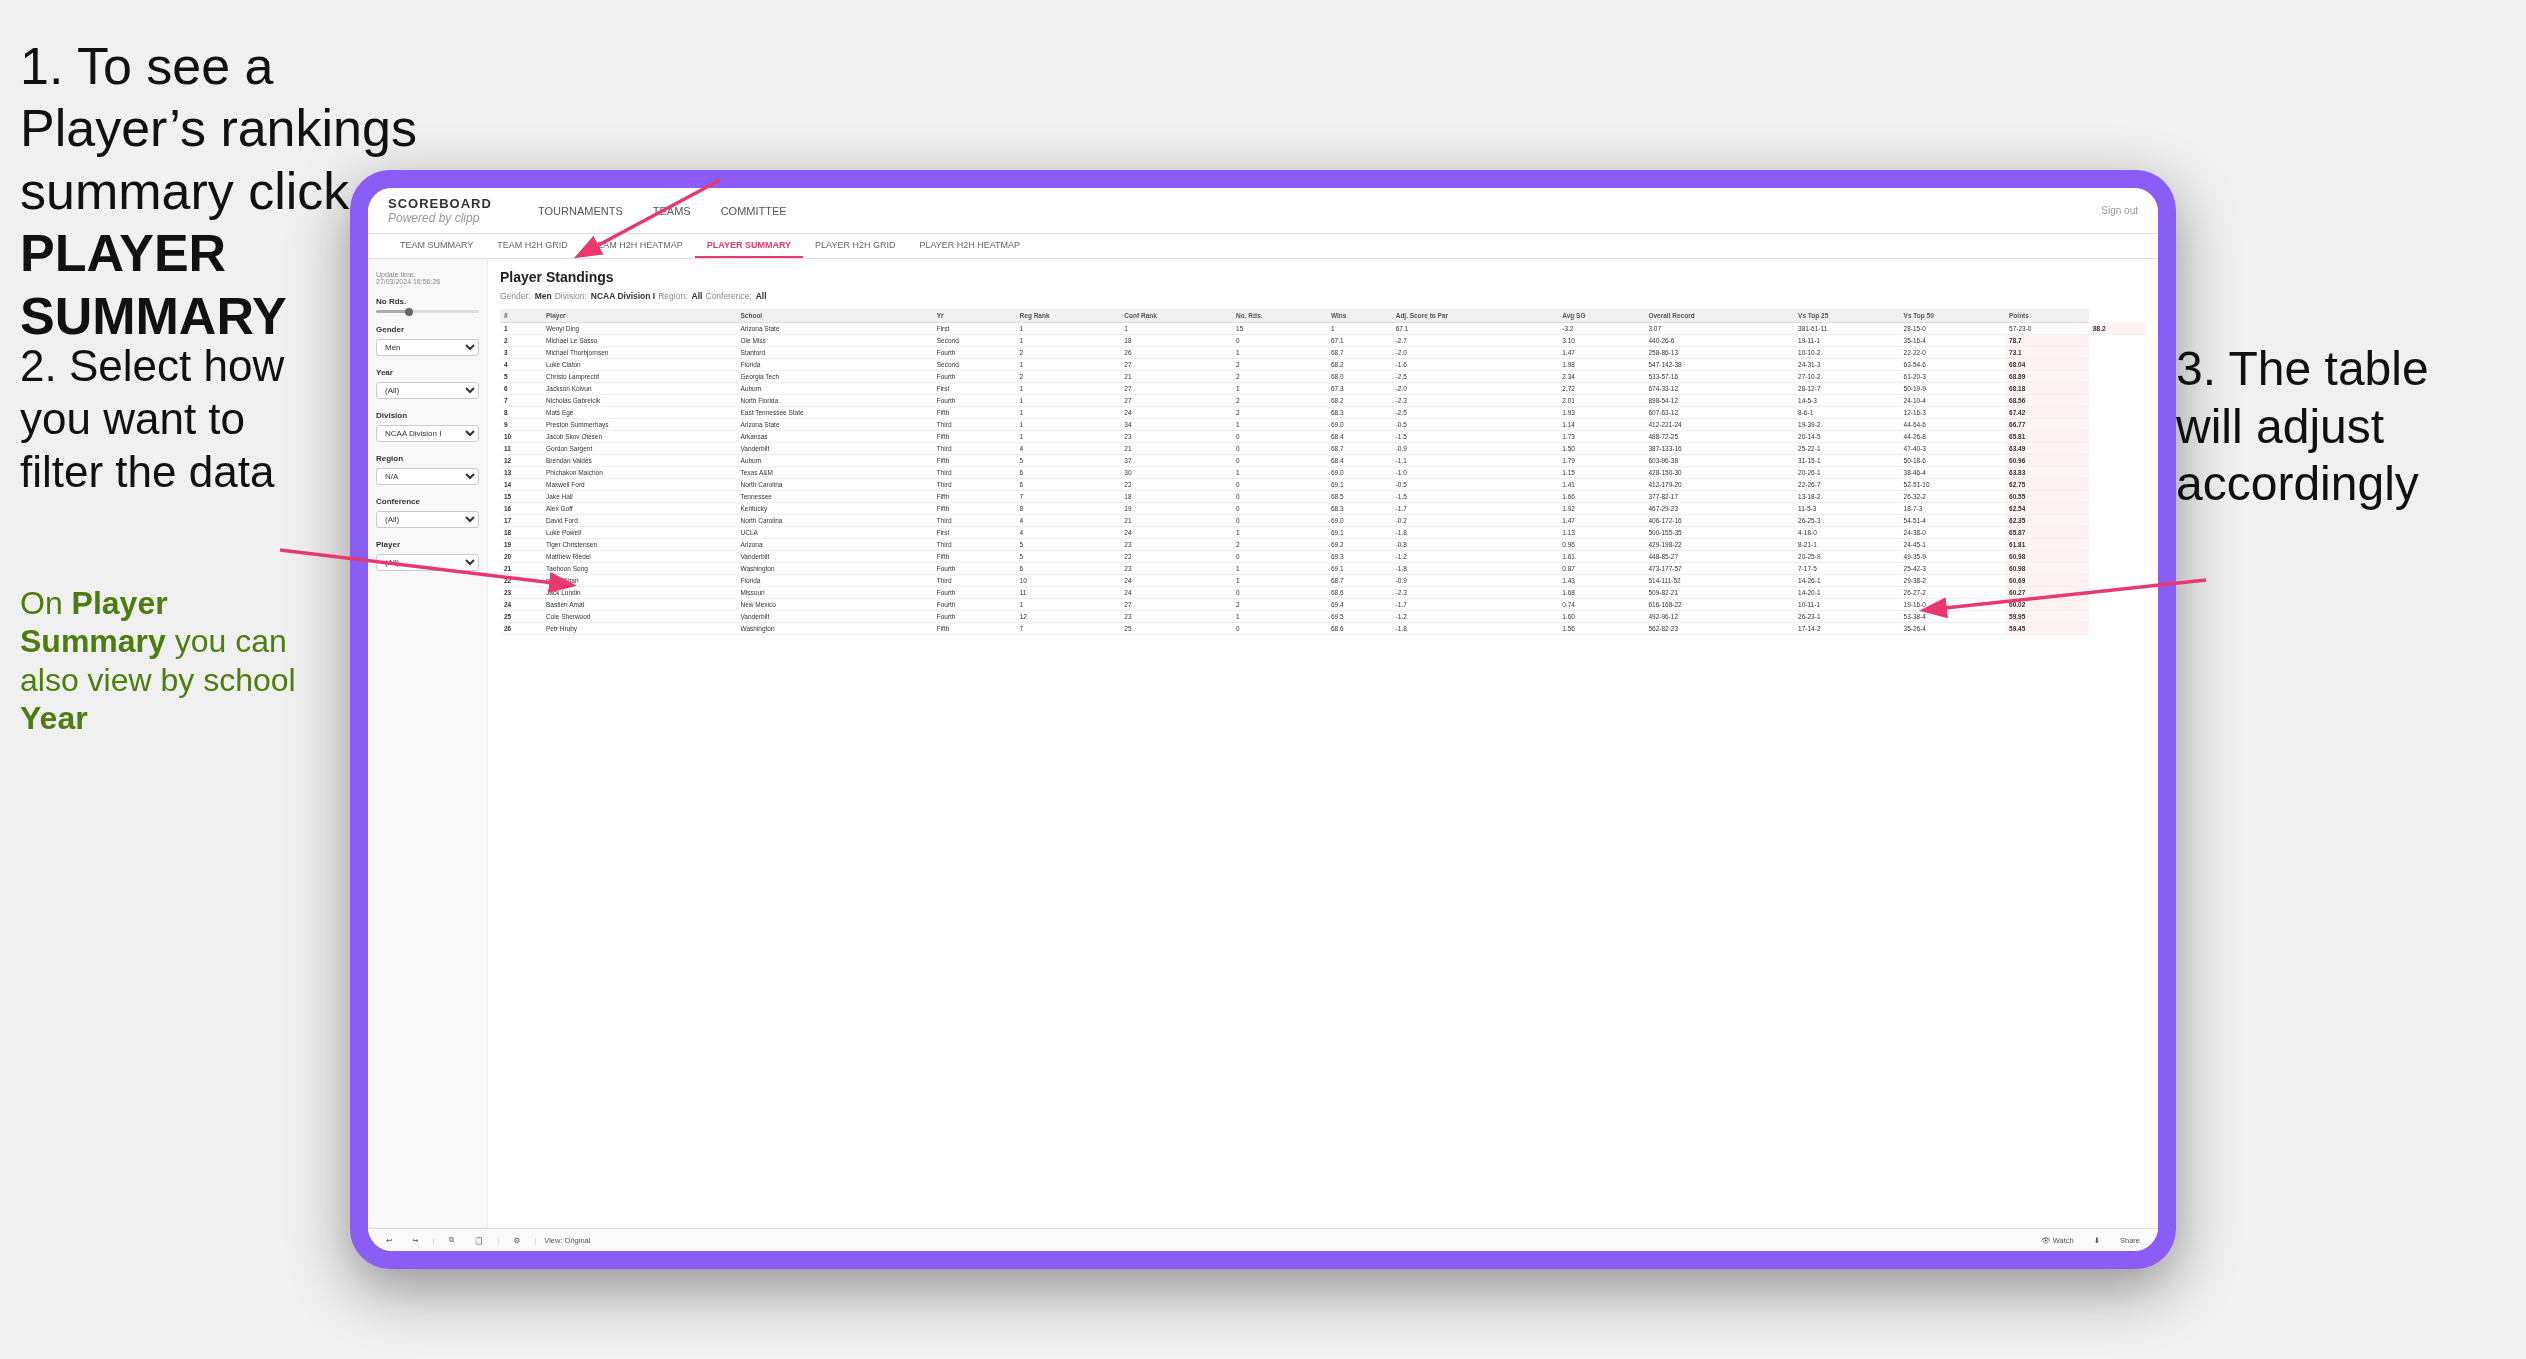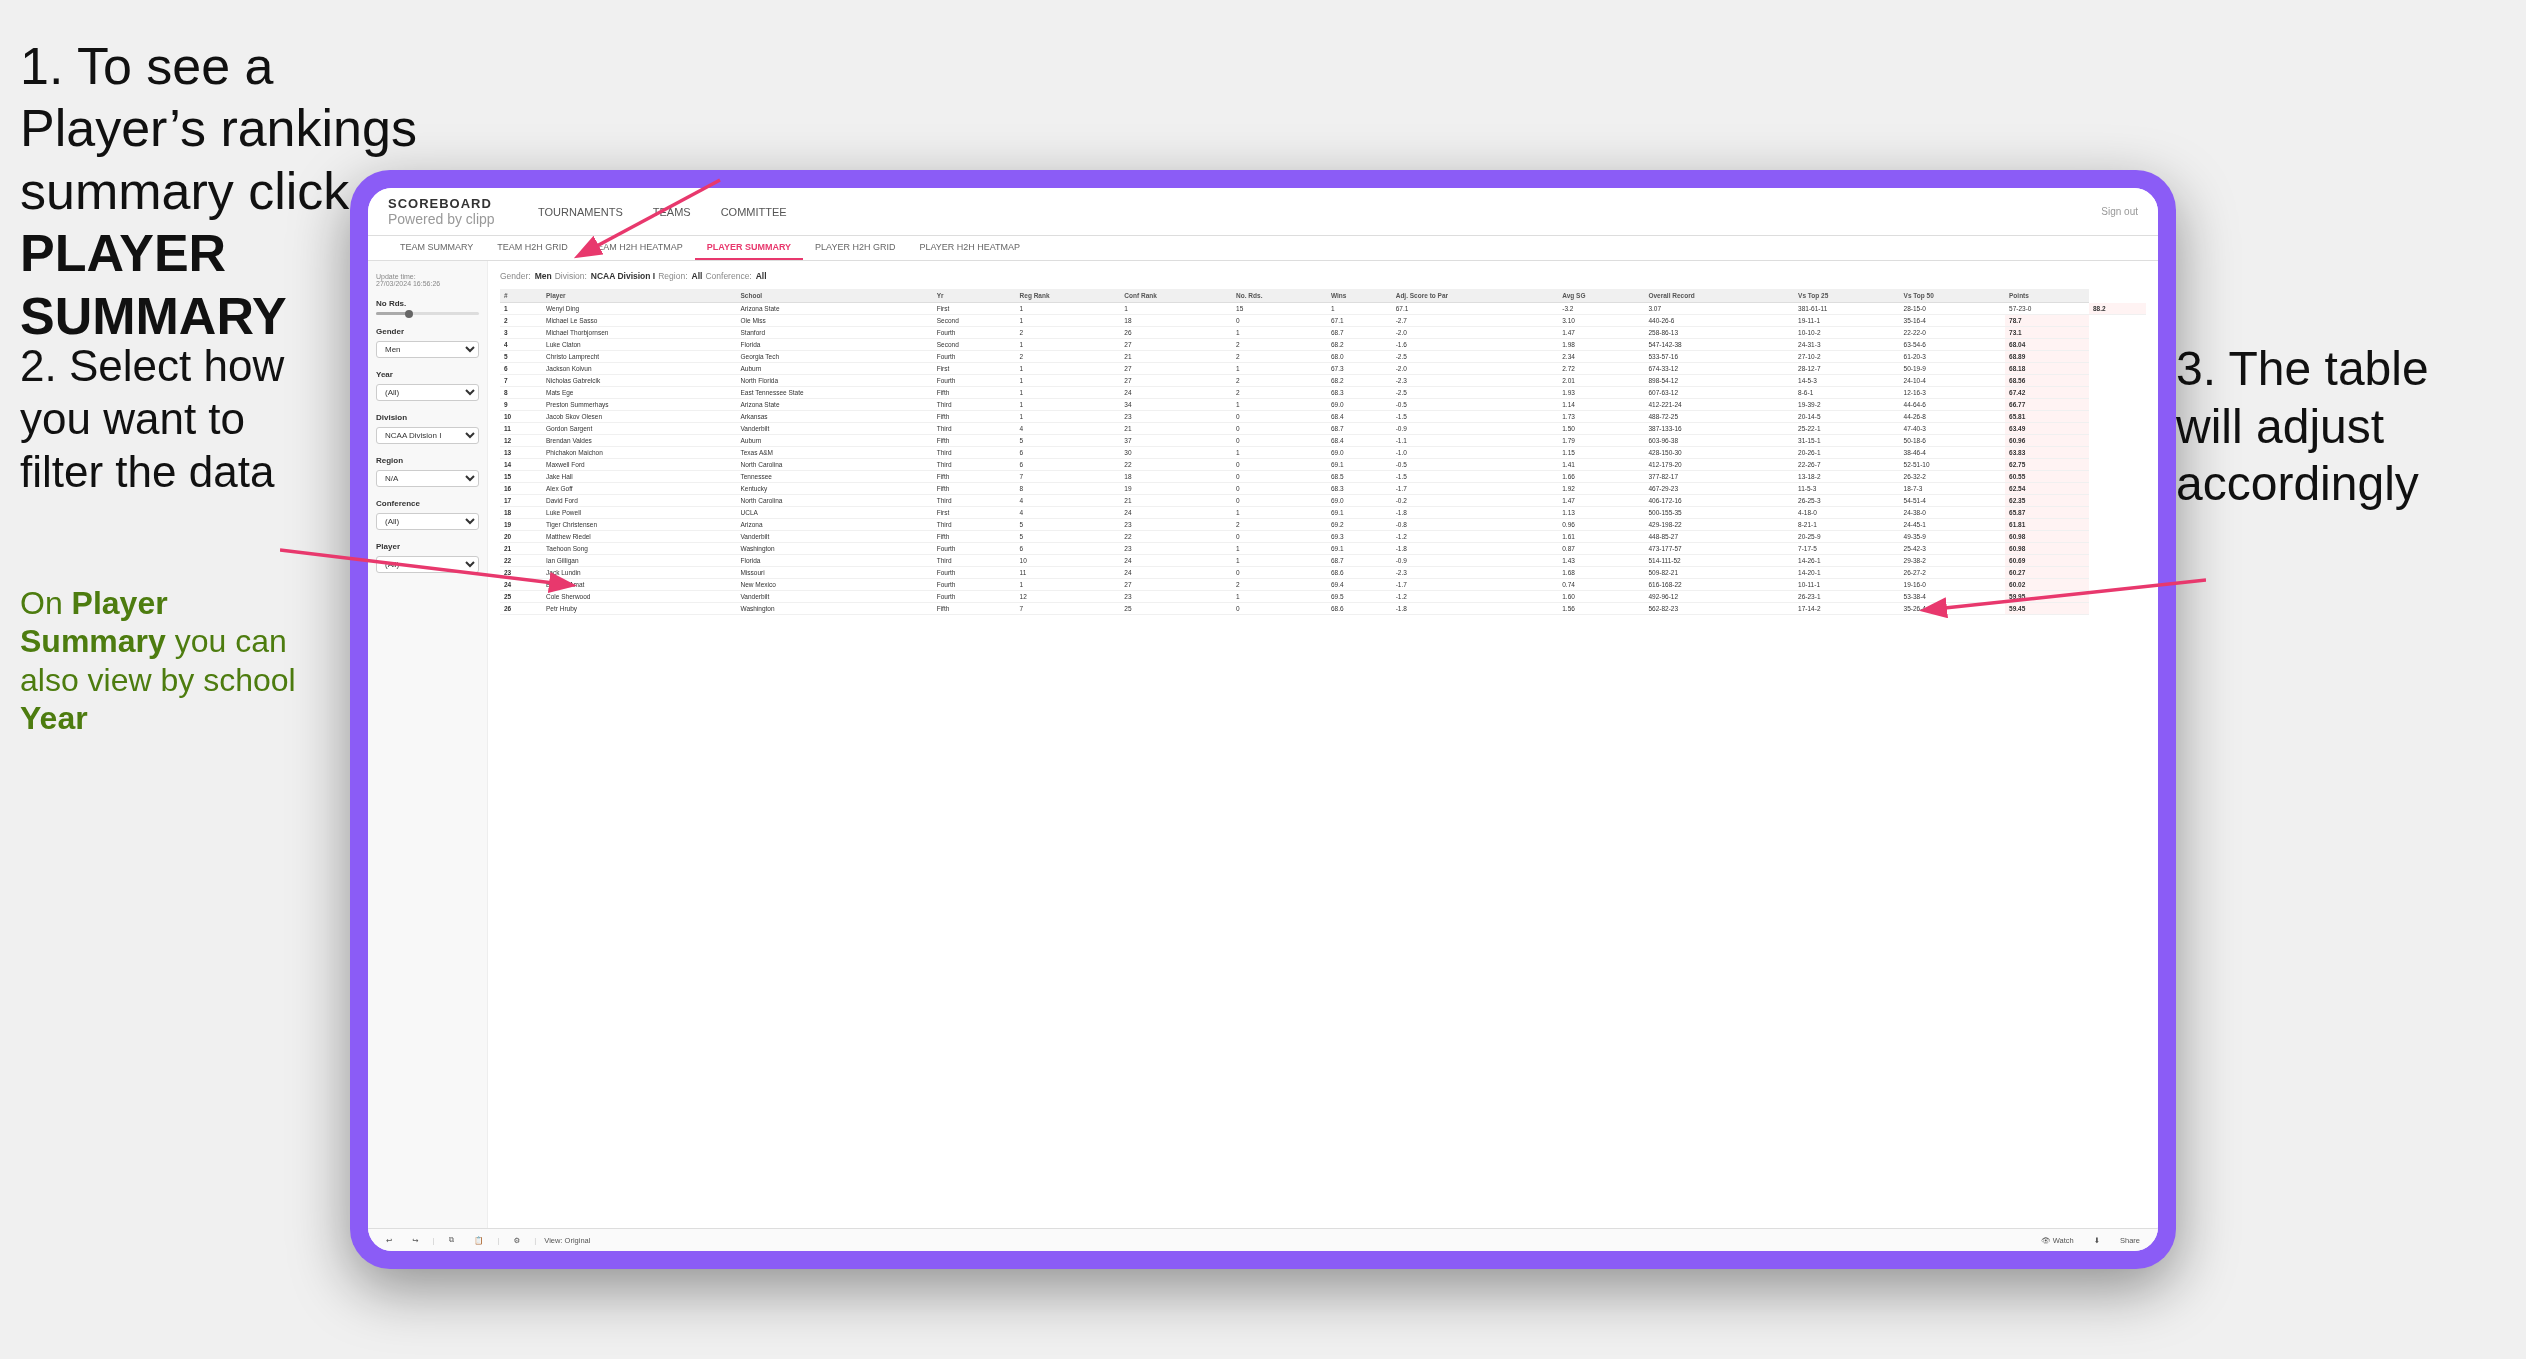--- a/index.html
+++ b/index.html
@@ -95,22 +95,23 @@
       flex-direction: column;
       min-width: 120px;
     }
     .logo-text {
       font-size: 13px;
       font-weight: 800;
       letter-spacing: 1px;
       color: #333;
     }
     .logo-sub {
-      font-size: 14px;
+      font-size: 12px;
       color: #999;
+      font-style: italic;
     }
 
     .nav-items {
       display: flex;
       gap: 30px;
       font-size: 11px;
       color: #555;
     }
     .nav-item {
       cursor: pointer;
@@ -429,20 +430,21 @@
 
         <div class="sidebar-section">
           <div class="sidebar-label">Player</div>
           <select class="sidebar-select">
             <option>(All)</option>
           </select>
         </div>
       </div>
 
       <div class="table-area">
+        <div class="table-title">Player Standings</div>
 
         <div class="filter-row">
           <div class="filter-item">
             <span class="filter-label">Gender:</span>
             <span class="filter-value">Men</span>
           </div>
           <div class="filter-item">
             <span class="filter-label">Division:</span>
             <span class="filter-value">NCAA Division I</span>
           </div>

